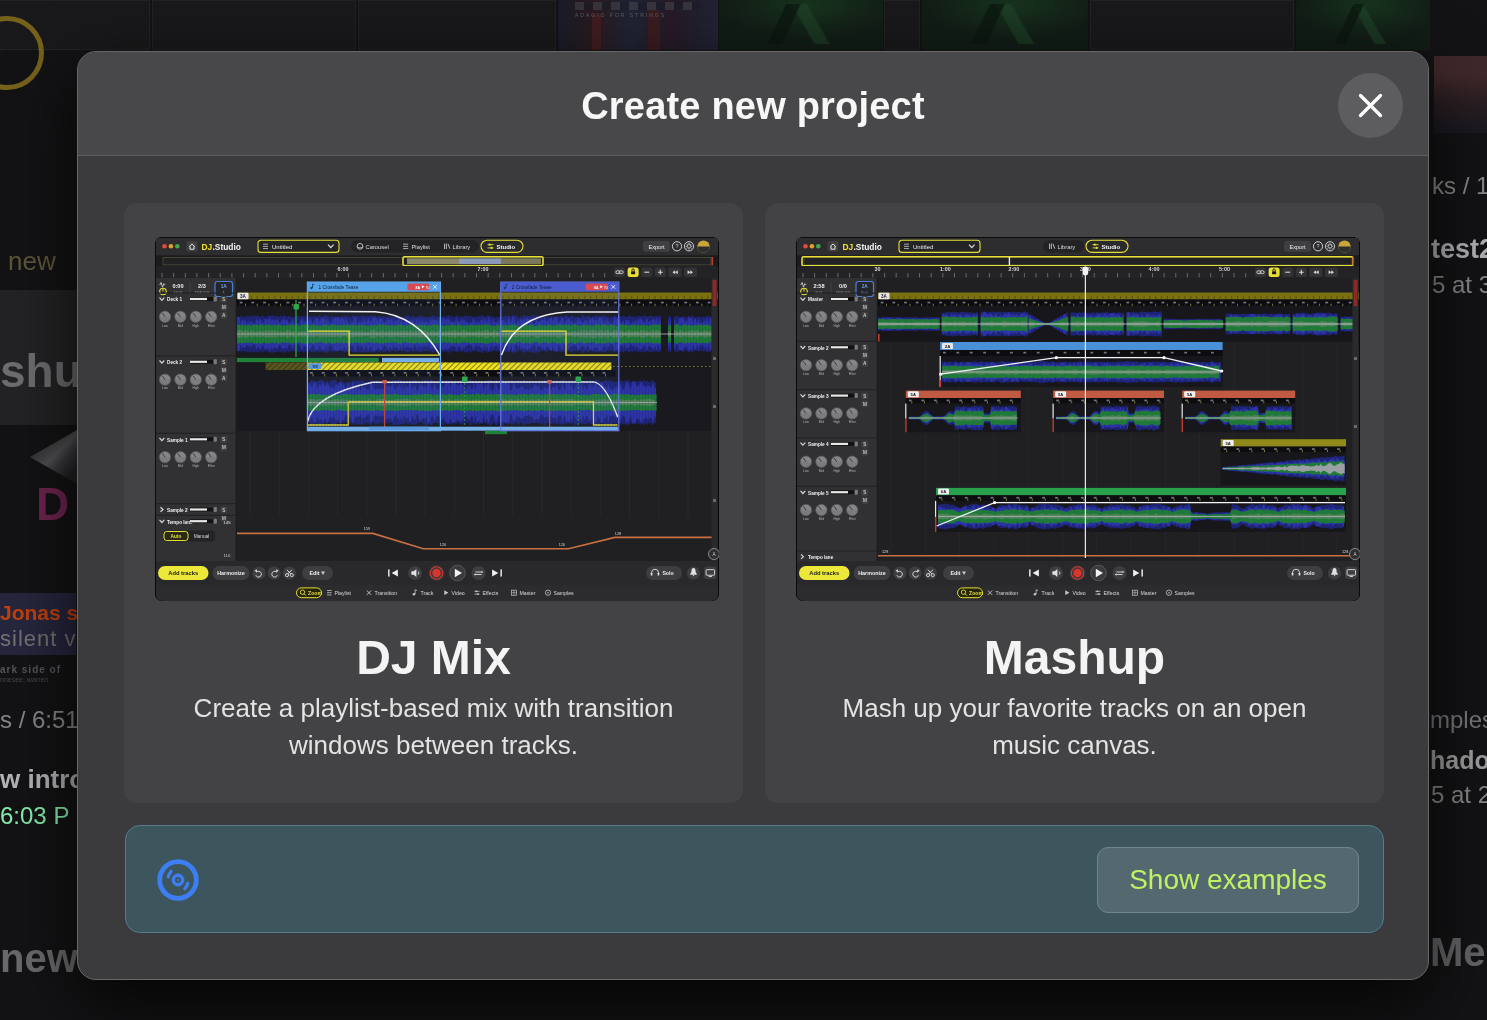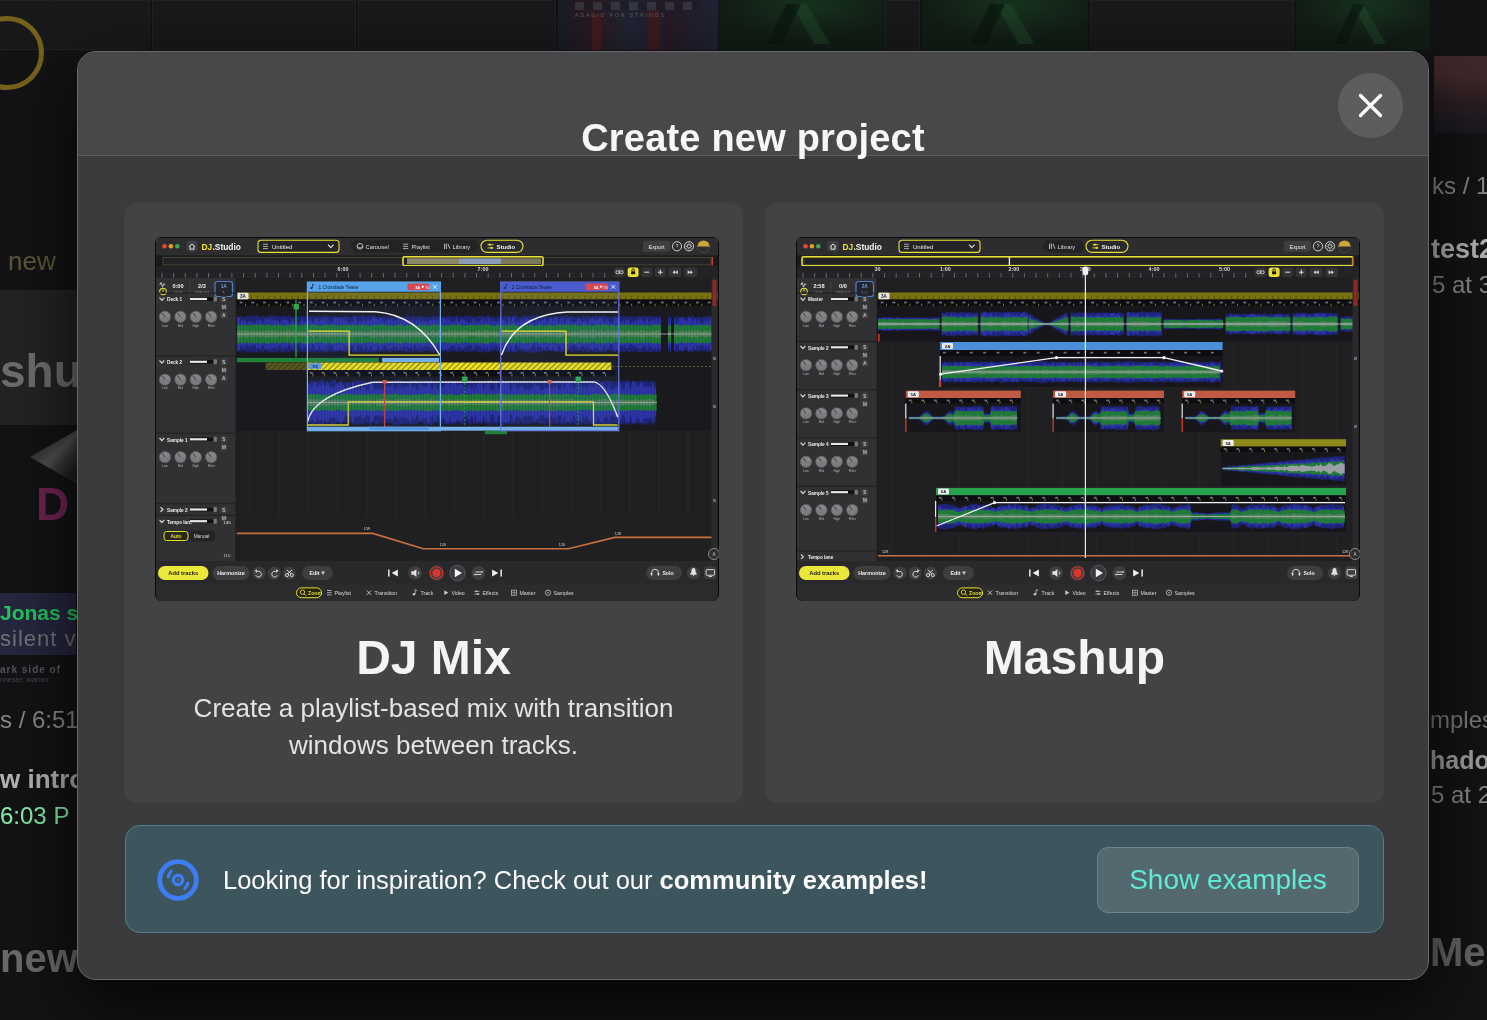--- a/index.html
+++ b/index.html
@@ -5,39 +5,39 @@
   font-family:"Liberation Sans",sans-serif;}
 .bg{position:absolute;inset:0;}
 .bgel{position:absolute;white-space:nowrap;}
 .tile{position:absolute;top:0;height:50px;border:1px solid #222224;background:#19191b;}
 .modal{position:absolute;left:77px;top:51px;width:1352px;height:929px;
   background:#3b3b3d;border-radius:19px;border:1px solid #69696b;
   box-shadow:0 24px 70px rgba(0,0,0,0.75);}
 .mhead{position:absolute;left:0;top:0;right:0;height:104px;background:#48484a;
   border-radius:18px 18px 0 0;border-bottom:1px solid #5d5d5f;}
 .mtitle{position:absolute;left:0;right:0;top:33px;text-align:center;
-  font-size:38px;font-weight:700;color:#f7f7f7;letter-spacing:0.2px;margin-top:32px;}
+  font-size:38px;font-weight:700;color:#f7f7f7;letter-spacing:0.2px;}
 .mclose{position:absolute;right:25px;top:21px;width:65px;height:65px;border-radius:50%;
   background:#5d5d5f;}
 .mclose svg{position:absolute;left:19px;top:19px;}
 .card{position:absolute;top:151px;width:619px;height:600px;background:#434345;border-radius:13px;}
 .card1{left:46px;}
 .card2{left:687px;}
 .shot{position:absolute;left:31px;top:34px;width:460px;height:364px;}
 .ctitle{position:absolute;left:0;right:0;top:427px;text-align:center;
   font-size:48px;font-weight:700;color:#f4f4f4;}
 .cdesc{position:absolute;left:0;right:0;top:487px;text-align:center;
   font-size:26px;line-height:37px;color:#e3e3e3;}
 .banner{position:absolute;left:47px;top:773px;width:1259px;height:108px;
   background:#3d555d;border:1.5px solid #527e8c;border-radius:15px;}
 .bicon{position:absolute;left:31px;top:33px;}
 .btext{position:absolute;left:97px;top:40px;font-size:25.5px;color:#fafafa;}
 .bbtn{position:absolute;right:24px;top:21px;width:262px;height:66px;
   background:#54696f;border:1px solid #6d858d;border-radius:11px;
-  color:#5eead4;font-size:28px;text-align:center;line-height:64px;}
+  color:#bef264;font-size:28px;text-align:center;line-height:64px;}
 </style></head><body>
 <div class="bg">
     <div class="tile" style="left:-55px;width:205px;"></div>
     <div class="tile" style="left:152px;width:204px;"></div>
     <div class="tile" style="left:358px;width:198px;"></div>
     <div class="tile" style="left:884px;width:36px;"></div>
     <div class="tile" style="left:1090px;width:204px;"></div>
     <div class="bgel" style="left:558px;top:0;width:160px;height:50px;background:linear-gradient(90deg,#191c28,#2a1a20 22%,#202434 45%,#261a26 70%,#1f2334);"></div>
     <div class="bgel" style="left:575px;top:2px;width:125px;height:8px;background:repeating-linear-gradient(90deg,#46464e 0 9px,#191c28 9px 18px);opacity:0.55;"></div>
     <div class="bgel" style="left:592px;top:14px;width:9px;height:36px;background:#411c20;"></div>
@@ -49,21 +49,21 @@
     <div class="bgel" style="left:952px;top:4px;width:96px;height:40px;background:linear-gradient(115deg,transparent 32%,rgba(10,22,14,0.75) 34%,rgba(10,22,14,0.75) 45%,transparent 47%),linear-gradient(60deg,transparent 55%,rgba(34,74,44,0.5) 57%,rgba(34,74,44,0.5) 68%,transparent 70%);"></div>
     <div class="bgel" style="left:1296px;top:0;width:134px;height:50px;background:radial-gradient(ellipse 70% 90% at 55% 10%,#17331e,#121d16 75%);"></div>
     <div class="bgel" style="left:1326px;top:4px;width:64px;height:40px;background:linear-gradient(115deg,transparent 32%,rgba(10,22,14,0.75) 34%,rgba(10,22,14,0.75) 45%,transparent 47%),linear-gradient(60deg,transparent 55%,rgba(34,74,44,0.5) 57%,rgba(34,74,44,0.5) 68%,transparent 70%);"></div>
     <div class="bgel" style="left:-30px;top:16px;width:74px;height:74px;border-radius:50%;border:5px solid #76621a;"></div>
     <div class="bgel" style="left:8px;top:246px;font-size:26px;color:#5e5838;font-weight:normal;">new</div>
     <div class="bgel" style="left:0;top:290px;width:77px;height:135px;background:#232325;"></div>
     <div class="bgel" style="left:0px;top:344px;font-size:46px;color:#6e6e70;font-weight:700;">shu</div>
     <div class="bgel" style="left:30px;top:430px;width:47px;height:54px;background:linear-gradient(135deg,#2c2c2e 20%,#434345 40%,#525254 50%,#37373a 65%,#212123 85%);clip-path:polygon(100% 0,0 50%,100% 100%);"></div>
     <div class="bgel" style="left:36px;top:477px;font-size:46px;color:#6e2450;font-weight:700;">D</div>
     <div class="bgel" style="left:0;top:593px;width:76px;height:62px;background:#26263e;"></div>
-    <div class="bgel" style="left:0px;top:601px;font-size:21px;color:#22c55e;font-weight:700;">Jonas s</div>
+    <div class="bgel" style="left:0px;top:601px;font-size:21px;color:#c2410c;font-weight:700;">Jonas s</div>
     <div class="bgel" style="left:0px;top:626px;font-size:22px;color:#737373;font-weight:400;letter-spacing:1px;">silent v</div>
     <div class="bgel" style="left:0px;top:664px;font-size:10px;color:#55555c;font-weight:700;letter-spacing:1px;">ark side of</div>
     <div class="bgel" style="left:0px;top:676px;font-size:7px;color:#46464c;font-weight:normal;">nnesee; warren</div>
     <div class="bgel" style="left:0px;top:706px;font-size:24px;color:#88888a;font-weight:normal;">s / 6:51</div>
     <div class="bgel" style="left:0px;top:764px;font-size:26px;color:#b4b4b6;font-weight:700;">w intro</div>
     <div class="bgel" style="left:0px;top:802px;font-size:24px;color:#86efac;font-weight:normal;">6:03 P</div>
     <div class="bgel" style="left:0px;top:936px;font-size:40px;color:#6a6a6c;font-weight:700;">new</div>
     <div class="bgel" style="left:1434px;top:56px;width:53px;height:77px;background:linear-gradient(180deg,#40282a 25%,#2a1e22 60%,#191921);"></div>
     <div class="bgel" style="left:1432px;top:172px;font-size:24px;color:#88888a;font-weight:normal;">ks / 1</div>
     <div class="bgel" style="left:1431px;top:234px;font-size:27px;color:#b2b2b4;font-weight:700;">test2</div>
@@ -1102,24 +1102,24 @@
           <circle cx="302.92" cy="357.08" r="0.9199999999999999" fill="#c8c8ca"></circle>
           <text x="307.5" y="358.3" font-size="5.2" fill="#d8d8da" text-anchor="start" font-weight="normal">Effects</text>
           <rect x="336.47" y="353.17" width="5.06" height="5.06" fill="none" stroke="#c8c8ca" stroke-width="0.7"></rect>
           <path d="M336.47 355.7 h5.06 M339.0 353.17 v5.06" stroke="#c8c8ca" stroke-width="0.5599999999999999" fill="none" stroke-linecap="butt"></path>
           <text x="344.5" y="358.3" font-size="5.2" fill="#d8d8da" text-anchor="start" font-weight="normal">Master</text>
           <circle cx="373.0" cy="355.7" r="2.64" fill="none" stroke="#c8c8ca" stroke-width="0.8"></circle>
           <circle cx="373.0" cy="355.7" r="0.72" fill="#c8c8ca"></circle>
           <text x="378.5" y="358.3" font-size="5.2" fill="#d8d8da" text-anchor="start" font-weight="normal">Samples</text>
         </svg></div>
       <div class="ctitle">Mashup</div>
+      <div class="cdesc">Mash up your favorite tracks on an open<br>music canvas.</div>
     </div>
     <div class="banner">
       <div class="bicon"><svg width="42" height="42" viewBox="0 0 42 42">
           <circle cx="21" cy="21" r="18.3" fill="none" stroke="#3d7ef5" stroke-width="4.8"></circle>
           <circle cx="21" cy="21" r="4.7" fill="none" stroke="#3d7ef5" stroke-width="3.4"></circle>
           <circle cx="21" cy="21" r="1.1" fill="#3d7ef5"></circle>
           <path d="M11.2 17.8 A10.8 10.8 0 0 1 14.2 12.3" fill="none" stroke="#3d7ef5" stroke-width="3.2" stroke-linecap="round"></path>
           <path d="M30.8 24.2 A10.8 10.8 0 0 1 27.8 29.7" fill="none" stroke="#3d7ef5" stroke-width="3.2" stroke-linecap="round"></path>
         </svg></div>
-      <div class="btext">Looking for inspiration? Check out our <b>community examples!</b></div>
       <div class="bbtn">Show examples</div>
     </div>
   </div>
 </body></html>

